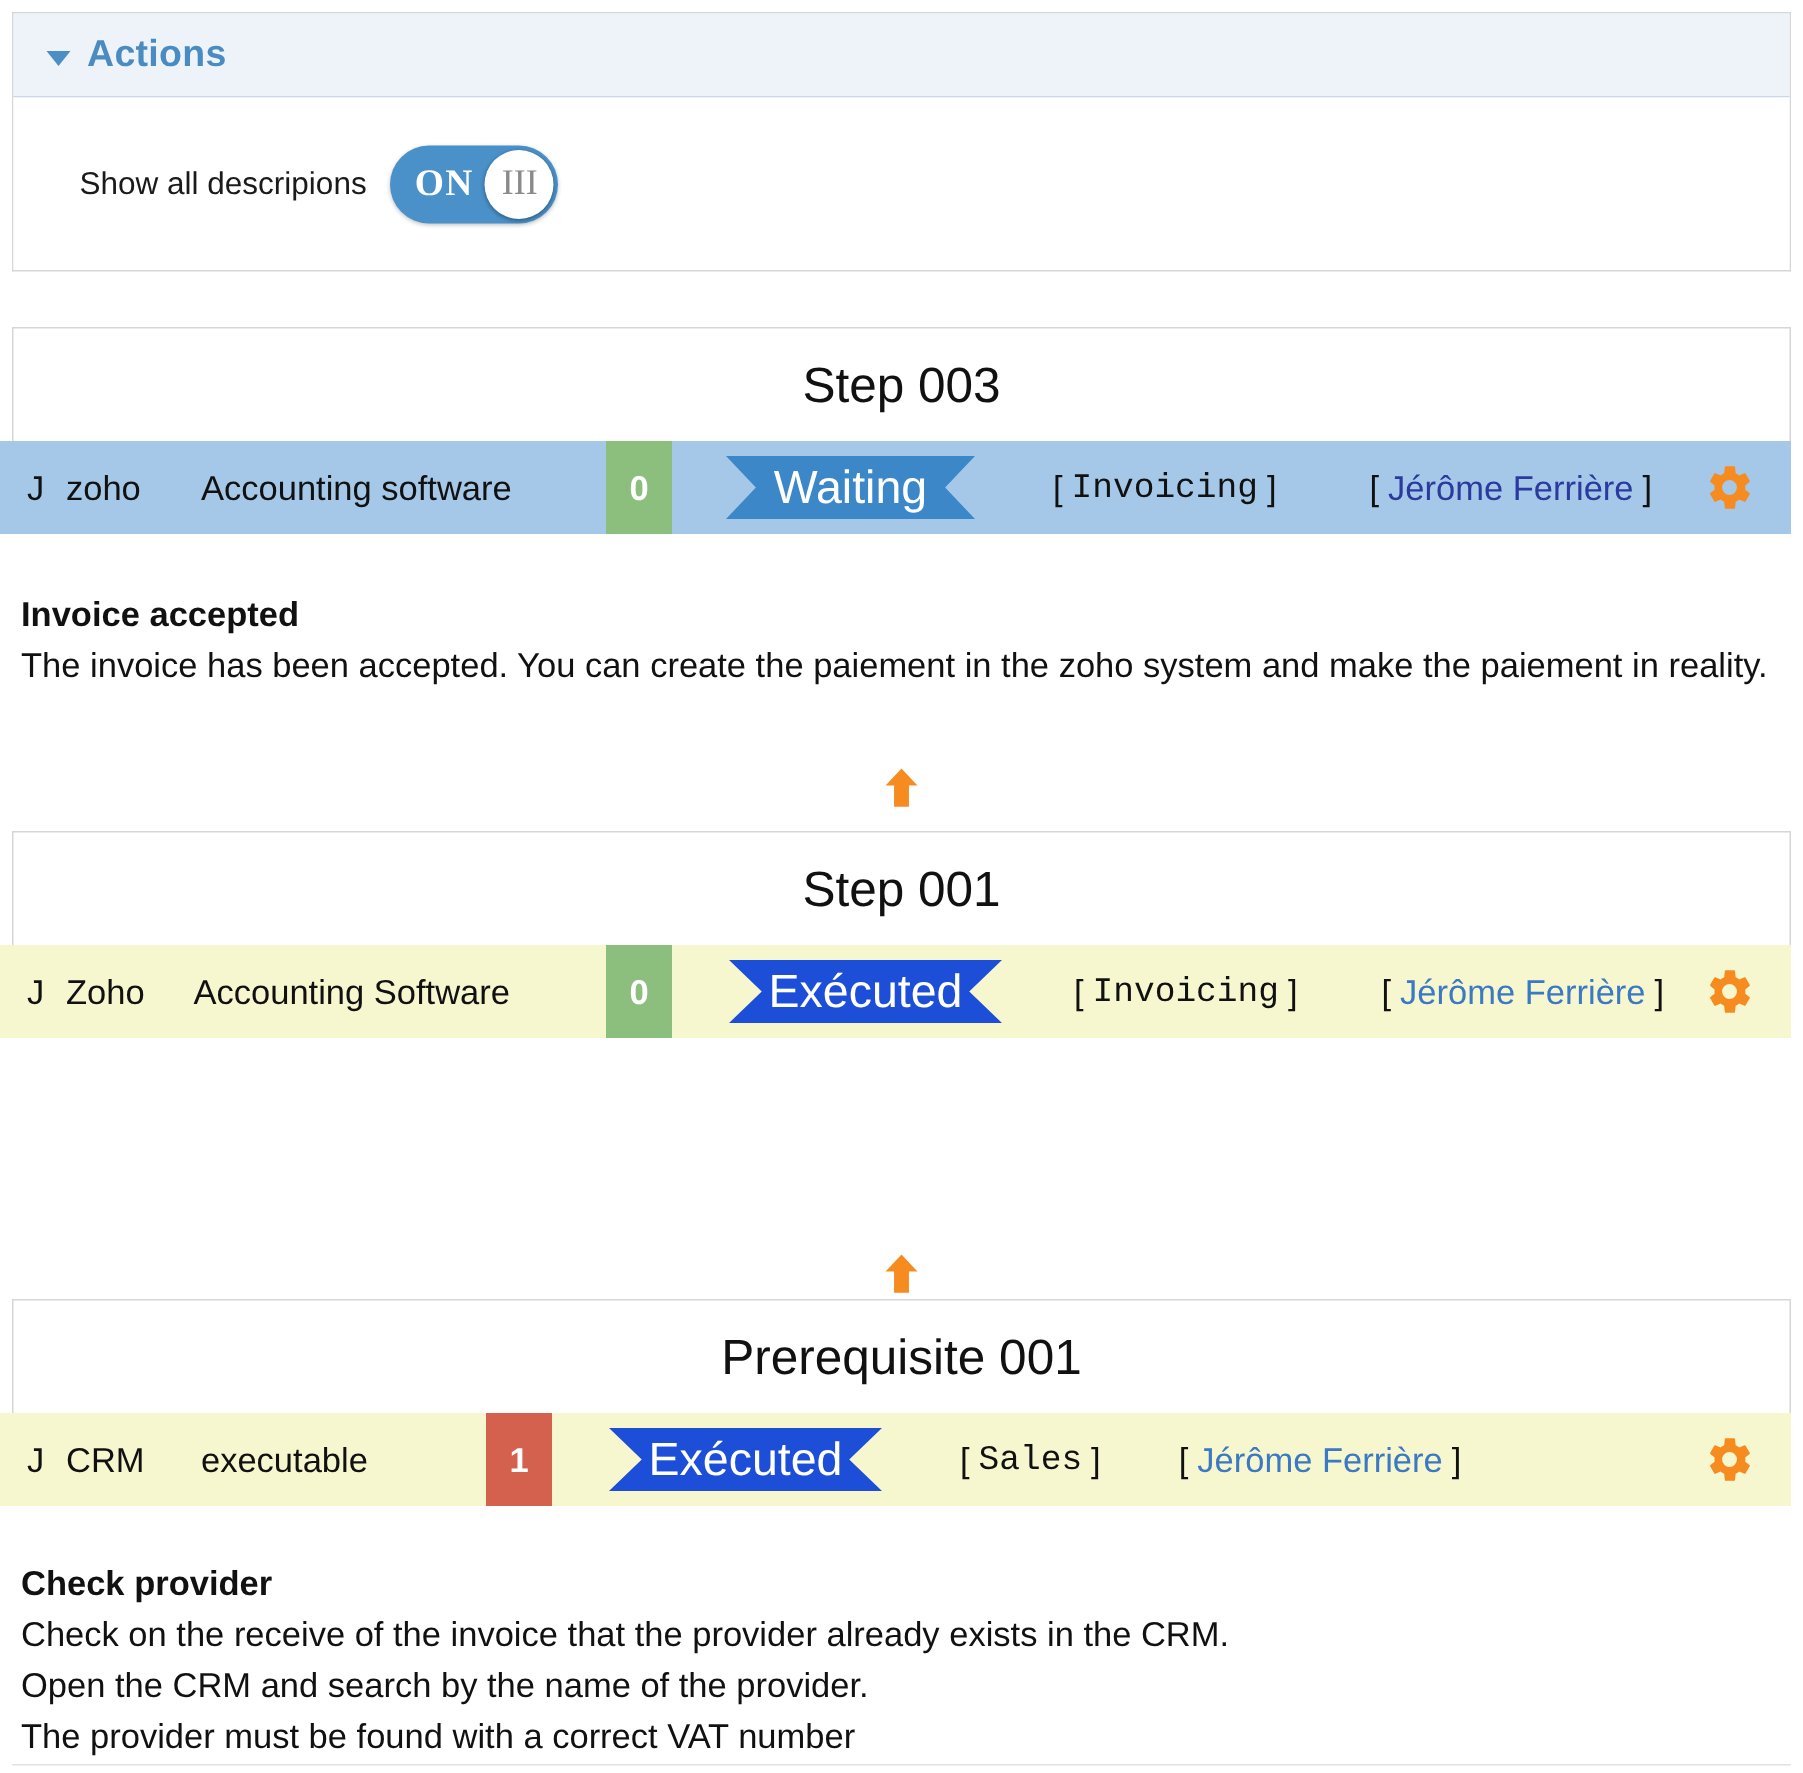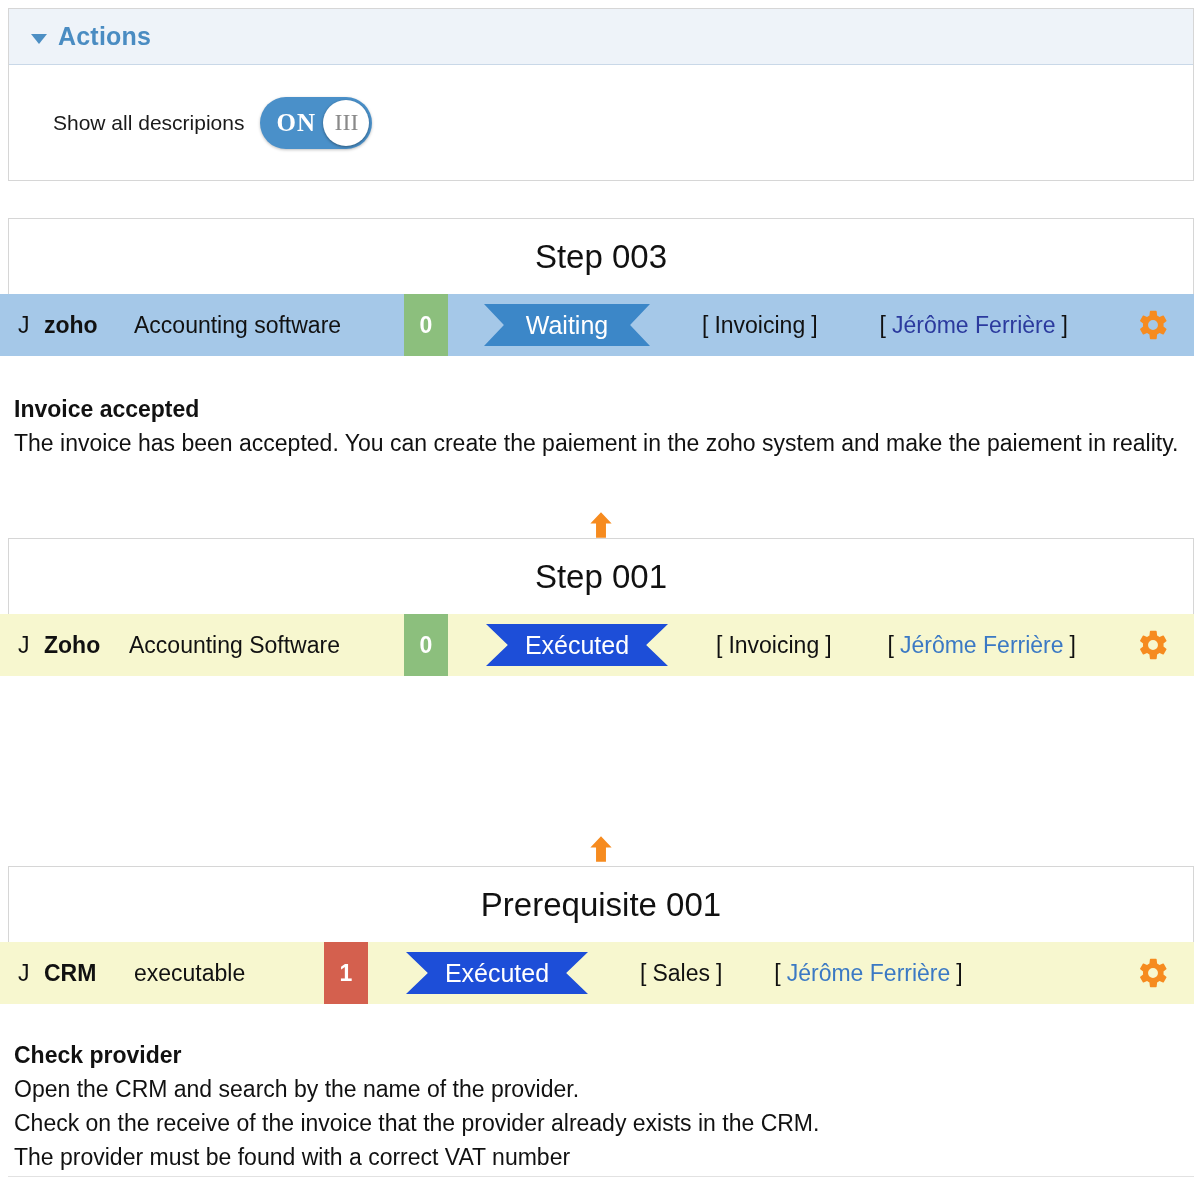--- a/index.html
+++ b/index.html
@@ -152,21 +152,20 @@
     font-size: 23px;
     color: #111;
     padding-left: 10px;
     box-sizing: border-box;
   }
   .m-sys {
     display: flex;
     align-items: center;
     font-size: 23px;
     color: #111;
-    font-weight: bold;
   }
   .m-desc {
     display: flex;
     align-items: center;
     font-size: 23px;
     color: #111;
   }
   .m-count {
     width: 44px;
     display: flex;
@@ -180,21 +179,21 @@
   .m-count.green { background: #8cbf7d; }
   .m-count.red { background: #d4604e; }
 
   .ribbon {
     height: 42px;
     align-self: center;
     display: flex;
     align-items: center;
     justify-content: center;
     color: #ffffff;
-    font-size: 25px;
+    font-size: 31px;
     padding: 0 30px;
     box-sizing: border-box;
     -webkit-clip-path: polygon(0% 0%, 100% 0%, 88% 50%, 100% 100%, 0% 100%, 12% 50%);
     clip-path: polygon(0% 0%, 100% 0%, 88% 50%, 100% 100%, 0% 100%, 12% 50%);
     flex: none;
   }
   .ribbon.blue { background: #3c87c8; }
   .ribbon.green { background: #1d4ed8; }
 
   .m-tag {
@@ -210,21 +209,21 @@
     font-size: 23px;
     color: #111111;
     white-space: nowrap;
   }
   .m-person .lnk {
     color: #3b79c4;
     padding: 0 6px;
     cursor: pointer;
   }
   .m-person .lnk.dark { color: #2b3a9e; }
-  .m-tag .tx { padding: 0 6px; }
+  .m-tag .tx { padding: 0 6px; font-family: Liberation Mono, monospace; }
 
   .gear {
     margin-left: auto;
     display: flex;
     align-items: center;
     padding-right: 24px;
     cursor: pointer;
   }
   .gear svg { display: block; }
 
@@ -321,21 +320,21 @@
     <div class="desc-title">Invoice accepted</div>
     <div class="desc-body">The invoice has been accepted. You can create the paiement in the zoho system and make the paiement in reality.</div>
   </div>
 
   <div class="arrow-up" style="top:508px;">
     <svg width="34" height="34" viewBox="0 0 24 24">
       <path fill="#f68b1f" d="M12 3 4.5 11h4v10h7V11h4z"></path>
     </svg>
   </div>
 
-  <div class="card" style="top:538px;">
+  <div class="card" style="top:554px;">
     <div class="card-title-box">
       <span class="card-title">Step 001</span>
     </div>
     <div class="meta-row yellow">
       <span class="m-initial">J</span>
       <span class="m-sys" style="width:85px;">Zoho</span>
       <span class="m-desc" style="width:275px;">Accounting Software</span>
       <span class="m-count green">0</span>
       <span class="ribbon green" style="margin-left:38px; width:182px;">Exécuted</span>
       <span class="m-tag" style="margin-left:48px;">
@@ -386,20 +385,20 @@
       <span class="gear">
         <svg width="34" height="34" viewBox="0 0 24 24">
           <path fill="#f68b1f" d="M19.4 13a7.6 7.6 0 0 0 0-2l2-1.6a.5.5 0 0 0 .1-.6l-1.9-3.3a.5.5 0 0 0-.6-.2l-2.4 1a7.3 7.3 0 0 0-1.7-1L14.6 2.4a.5.5 0 0 0-.5-.4h-3.8a.5.5 0 0 0-.5.4L9.5 5.3a7.3 7.3 0 0 0-1.7 1l-2.4-1a.5.5 0 0 0-.6.2L2.9 8.8a.5.5 0 0 0 .1.6L5 11a7.6 7.6 0 0 0 0 2l-2 1.6a.5.5 0 0 0-.1.6l1.9 3.3a.5.5 0 0 0 .6.2l2.4-1a7.3 7.3 0 0 0 1.7 1l.3 2.9a.5.5 0 0 0 .5.4h3.8a.5.5 0 0 0 .5-.4l.3-2.9a7.3 7.3 0 0 0 1.7-1l2.4 1a.5.5 0 0 0 .6-.2l1.9-3.3a.5.5 0 0 0-.1-.6zM12 15.5A3.5 3.5 0 1 1 15.5 12 3.5 3.5 0 0 1 12 15.5z"></path>
         </svg>
       </span>
     </div>
   </div>
 
   <div class="desc" style="top:1038px;">
     <div class="desc-title">Check provider</div>
+    <div class="desc-line">Check on the receive of the invoice that the provider already exists in the CRM.</div>
     <div class="desc-line">Open the CRM and search by the name of the provider.</div>
-    <div class="desc-line">Check on the receive of the invoice that the provider already exists in the CRM.</div>
     <div class="desc-line">The provider must be found with a correct VAT number</div>
   </div>
 
   <div class="hr-sep" style="top:1176px;"></div>
 
 </div>
 
 </body></html>

